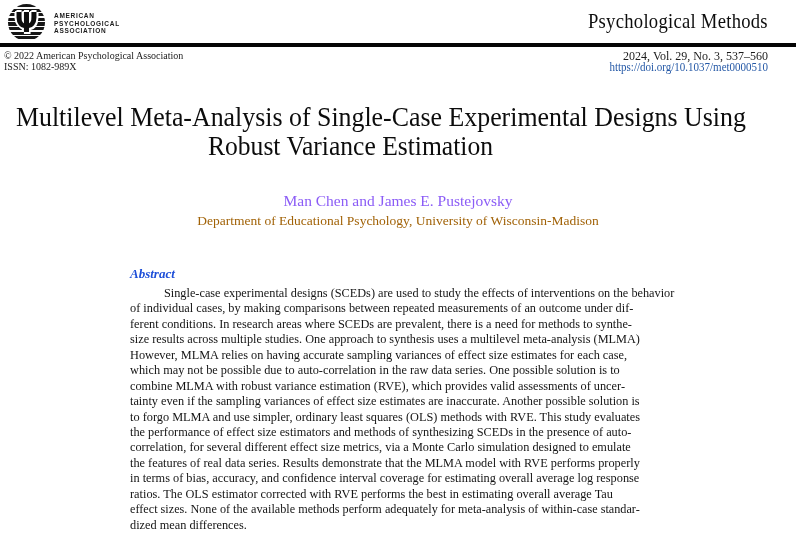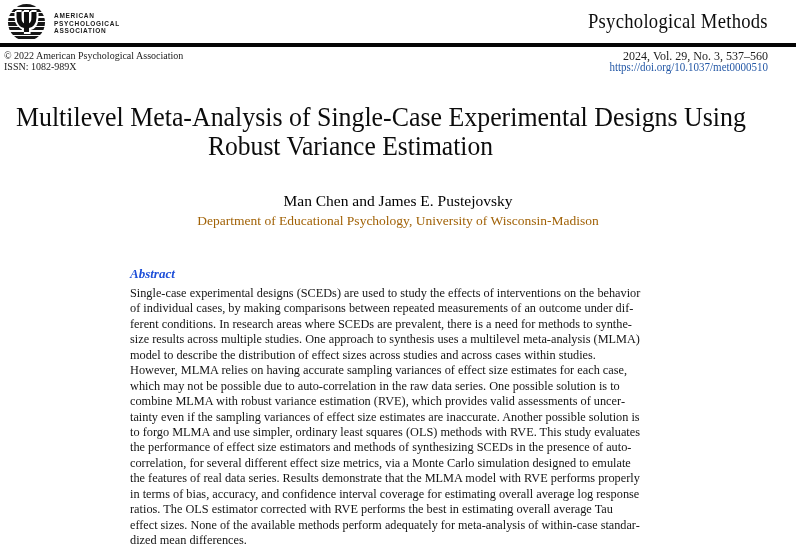--- a/index.html
+++ b/index.html
@@ -28,21 +28,21 @@
     white-space:nowrap; transform-origin:right center; color:#0d0d0d;
   }
   .rule { position:absolute; top:43px; left:0; width:796px; height:3.5px; background:#040404; }
   .pub-left { position:absolute; left:4px; top:51px; font-size:10px; line-height:10.8px; color:#1a1a1a; }
   .pub-right { position:absolute; right:28px; top:51px; font-size:12px; line-height:10.8px; text-align:right; color:#1a1a1a; }
   .pub-right > * { display:block; white-space:nowrap; transform-origin:right center; }
   .doi { text-decoration:none; }
   
   .title { position:absolute; top:103px; left:0; width:700px; margin:0; font-weight:normal; font-size:27px; line-height:29px; color:#0c0c0c; }
   .tline { display:table; margin:0 auto; white-space:nowrap; transform-origin:center center; }
-  .authors { position:absolute; top:192px; left:0; width:796px; text-align:center; font-size:15.5px; color:#000000; }
+  .authors { position:absolute; top:192px; left:0; width:796px; text-align:center; font-size:15.5px; color:#8b5cf6; }
   .affiliation { position:absolute; top:213px; left:0; width:796px; text-align:center; font-size:13.5px; color:#a16207; }
   
   .abstract { position:absolute; left:130px; top:266px; width:510px; }
   .abstract-heading { font-weight:bold; font-style:italic; font-size:13px; line-height:15px; margin-bottom:5px; color:#1d4ed8; }
   .abs-line {
     display:block; white-space:nowrap; height:15.45px; line-height:15.45px;
     font-size:12.3px; transform-origin:left center; color:#141414;
   }
 </style>
 </head>
@@ -82,25 +82,24 @@
       <span class="tline" style="transform: scaleX(0.958005);">Multilevel Meta-Analysis of Single-Case Experimental Designs Using</span>
       <span class="tline" style="transform: scaleX(0.946844);">Robust Variance Estimation</span>
     </h1>
 
     <div class="authors">Man Chen and James E. Pustejovsky</div>
     <div class="affiliation">Department of Educational Psychology, University of Wisconsin-Madison</div>
 
     <section class="abstract">
       <div class="abstract-heading">Abstract</div>
       <div class="abstract-body">
-          <div class="abs-line" style="transform: scaleX(0.998043);">Single-case experimental designs (SCEDs) are used to study the effects of interventions on the behavior</div>
+          <div class="abs-line" style="transform: scaleX(0.998043); margin-left: 34px;">Single-case experimental designs (SCEDs) are used to study the effects of interventions on the behavior</div>
           <div class="abs-line" style="transform: scaleX(1);">of individual cases, by making comparisons between repeated measurements of an outcome under dif-</div>
           <div class="abs-line" style="transform: scaleX(1);">ferent conditions. In research areas where SCEDs are prevalent, there is a need for methods to synthe-</div>
           <div class="abs-line" style="transform: scaleX(0.998043);">size results across multiple studies. One approach to synthesis uses a multilevel meta-analysis (MLMA)</div>
-          <div class="abs-line" style="transform: scaleX(1);">model to describe the distribution of effect sizes across studies and across cases within studies.</div>
           <div class="abs-line" style="transform: scaleX(1);">However, MLMA relies on having accurate sampling variances of effect size estimates for each case,</div>
           <div class="abs-line" style="transform: scaleX(1);">which may not be possible due to auto-correlation in the raw data series. One possible solution is to</div>
           <div class="abs-line" style="transform: scaleX(1);">combine MLMA with robust variance estimation (RVE), which provides valid assessments of uncer-</div>
           <div class="abs-line" style="transform: scaleX(0.998043);">tainty even if the sampling variances of effect size estimates are inaccurate. Another possible solution is</div>
           <div class="abs-line" style="transform: scaleX(1);">to forgo MLMA and use simpler, ordinary least squares (OLS) methods with RVE. This study evaluates</div>
           <div class="abs-line" style="transform: scaleX(1);">the performance of effect size estimators and methods of synthesizing SCEDs in the presence of auto-</div>
           <div class="abs-line" style="transform: scaleX(1);">correlation, for several different effect size metrics, via a Monte Carlo simulation designed to emulate</div>
           <div class="abs-line" style="transform: scaleX(1);">the features of real data series. Results demonstrate that the MLMA model with RVE performs properly</div>
           <div class="abs-line" style="transform: scaleX(1);">in terms of bias, accuracy, and confidence interval coverage for estimating overall average log response</div>
           <div class="abs-line" style="transform: scaleX(1);">ratios. The OLS estimator corrected with RVE performs the best in estimating overall average Tau</div>

